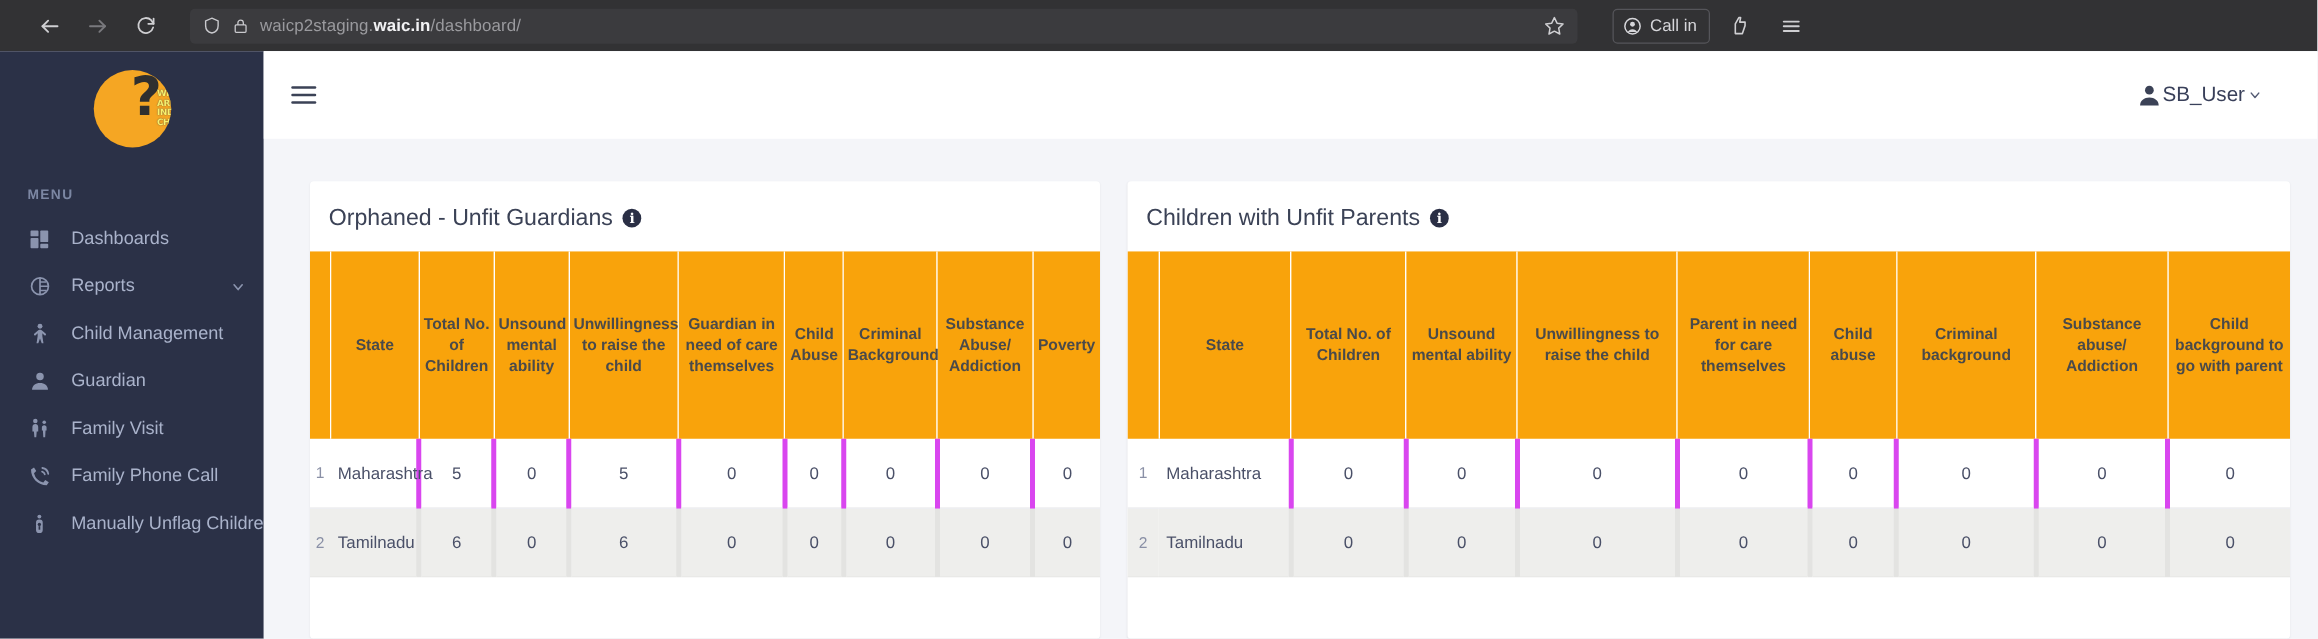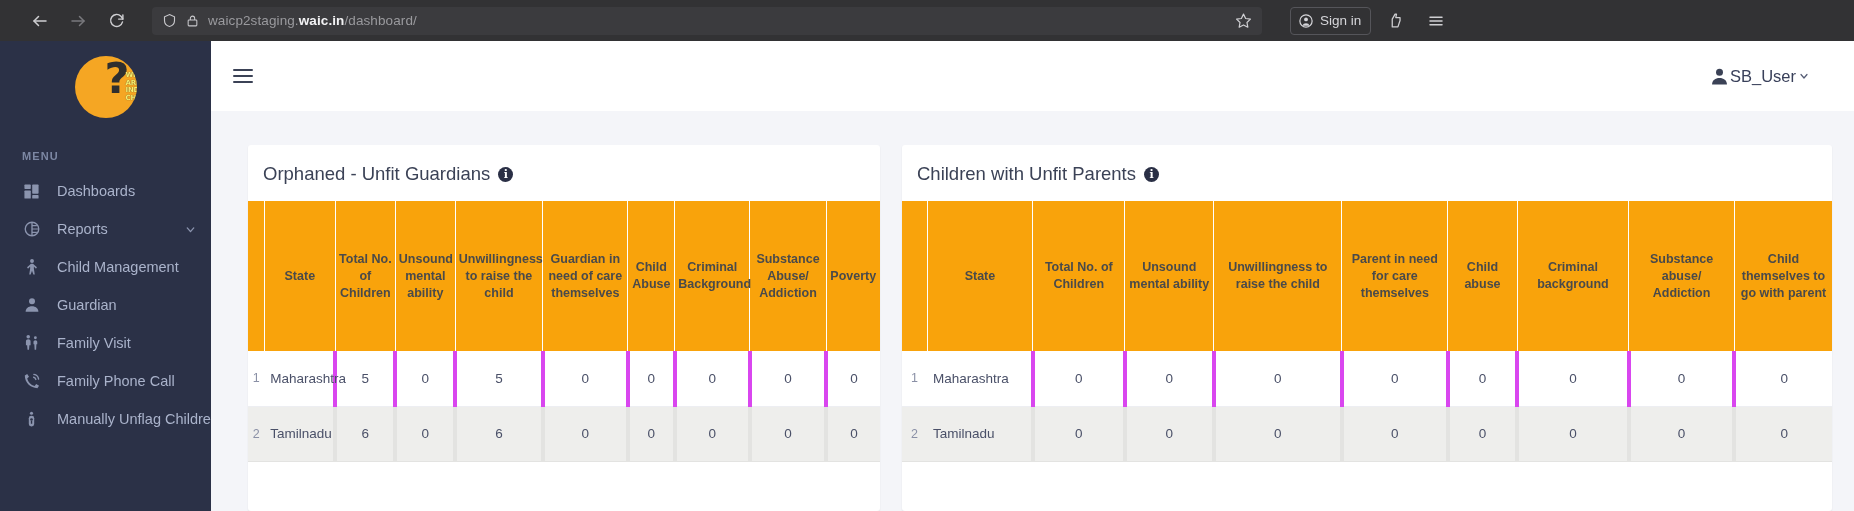--- a/index.html
+++ b/index.html
@@ -277,21 +277,21 @@
   </div>
 
   <div id="signin-btn">
     <span>
       <svg width="16" height="16" viewBox="0 0 24 24" fill="none" stroke="currentColor" stroke-width="1.8">
           <circle cx="12" cy="12" r="9.2"></circle>
           <circle cx="12" cy="9.6" r="2.9" fill="currentColor" stroke="none"></circle>
           <path d="M6.4 19a6.2 6.2 0 0 1 11.2 0" fill="currentColor" stroke="none"></path>
         </svg>
     </span>
-    <span>Sign in</span>
+    <span>Call in</span>
   </div>
 
   <div class="chrome-icon-btn">
     <svg width="17" height="17" viewBox="0 0 24 24" fill="none" stroke="currentColor" stroke-width="1.8" stroke-linejoin="round">
         <path d="M6 21V10l4-7h2l-1 5h6v4l-3 9z"></path>
       </svg>
   </div>
   <div class="chrome-icon-btn">
     <svg width="18" height="18" viewBox="0 0 24 24" fill="none" stroke="currentColor" stroke-width="2" stroke-linecap="round">
         <line x1="4" y1="7" x2="20" y2="7"></line>
@@ -513,21 +513,21 @@
               <tr>
                 <th class="idx-col"></th>
                 <th>State</th>
                 <th>Total No. of Children</th>
                 <th>Unsound mental ability</th>
                 <th>Unwillingness to raise the child</th>
                 <th>Parent in need for care themselves</th>
                 <th>Child abuse</th>
                 <th>Criminal background</th>
                 <th>Substance abuse/ Addiction</th>
-                <th>Child themselves to go with parent</th>
+                <th>Child background to go with parent</th>
               </tr>
             </thead>
             <tbody>
               <tr>
                 <td class="idx">1</td>
                 <td class="state">Maharashtra</td>
                 <td>0</td>
                 <td>0</td>
                 <td>0</td>
                 <td>0</td>

